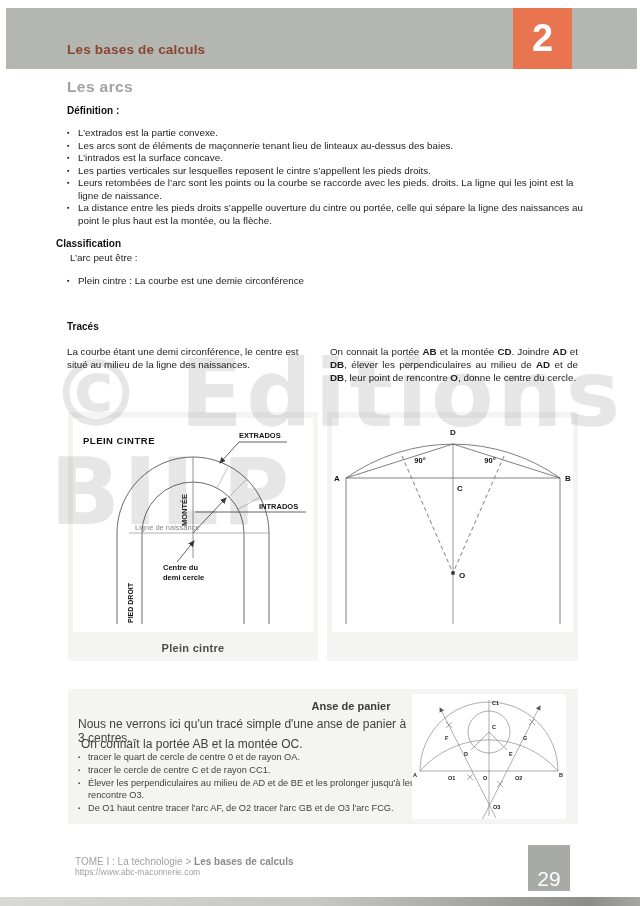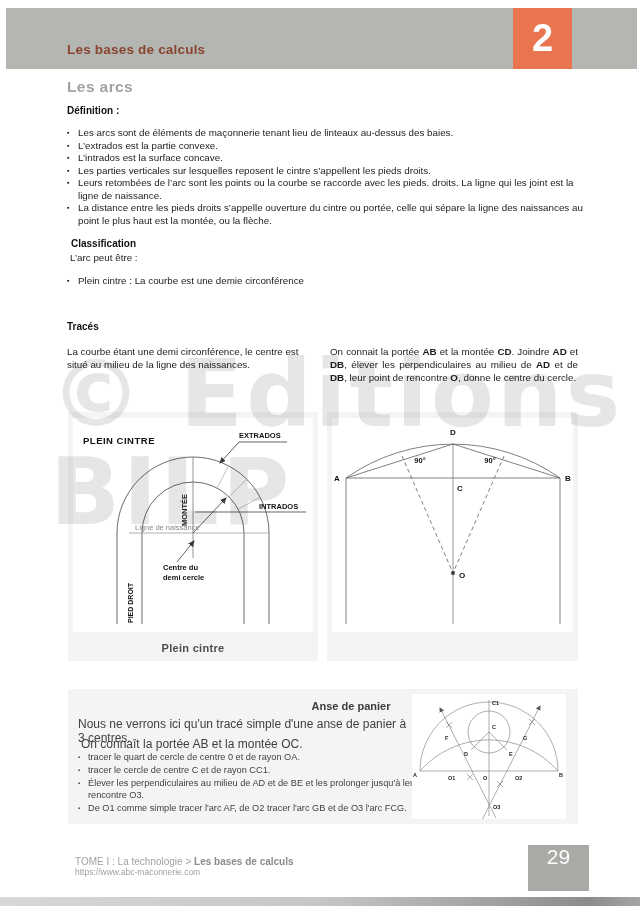--- a/index.html
+++ b/index.html
@@ -38,51 +38,51 @@
   ul.anse-list li:before{content:"▪";position:absolute;left:0;top:0;font-size:6px;line-height:12.8px;color:#3f3f3f;}
   .anse-fig{position:absolute;left:344px;top:5px;width:154px;height:125px;background:#ffffff;}
   
   .wm{position:absolute;left:50px;z-index:6;pointer-events:none;white-space:pre;
       font-family:"DejaVu Sans",sans-serif;font-weight:900;font-size:92px;line-height:96px;
       color:rgba(30,30,30,0.11);letter-spacing:3px;}
   
   .foot-bc{position:absolute;left:75px;top:856px;font-size:10px;color:#a1a19f;}
   .foot-bc b{color:#8b8b89;}
   .foot-url{position:absolute;left:75px;top:867px;font-size:8.5px;color:#a1a19f;}
-  .page-badge{position:absolute;left:528px;top:845px;width:61px;height:46px;background:#a8aaa6;
-        display:flex;align-items:flex-start;justify-content:center;}
+  .page-badge{position:absolute;left:528px;top:845px;width:42px;height:46px;background:#a8aaa6;
+        display:flex;align-items:flex-end;justify-content:center;}
   .page-badge span{color:#fdfdfd;font-size:21px;font-family:"Liberation Sans",sans-serif;}
   .bottom-strip{position:absolute;left:0;top:897px;width:640px;height:9px;
         background:linear-gradient(90deg,#d8d8d6 0%,#c6c6c4 50%,#a0a09e 78%,#8c8c8a 92%,#a5a5a3 100%);}
   svg text{font-family:"Liberation Sans",sans-serif;}
 </style>
 </head>
 <body>
 
 <div class="page">
 
   <div class="hdr-bar"></div>
   <div class="hdr-title">Les bases de calculs</div>
   <div class="chapter-badge">
     <span>2</span>
   </div>
 
   <div class="section-title">Les arcs</div>
 
   <div class="h-small" style="left:67px;top:105px;">Définition :</div>
   <ul class="blist body-text" style="left:67px;top:127px;width:522px;">
+    <li>L’extrados est la partie convexe.</li>
     <li>Les arcs sont de éléments de maçonnerie tenant lieu de linteaux au-dessus des baies.</li>
-    <li>L’extrados est la partie convexe.</li>
     <li>L’intrados est la surface concave.</li>
     <li>Les parties verticales sur lesquelles reposent le cintre s’appellent les pieds droits.</li>
     <li>Leurs retombées de l’arc sont les points ou la courbe se raccorde avec les pieds. droits. La ligne qui les joint est la ligne de naissance.</li>
     <li>La distance entre les pieds droits s’appelle ouverture du cintre ou portée, celle qui sépare la ligne des naissances au point le plus haut est la montée, ou la flèche.</li>
   </ul>
 
-  <div class="h-small" style="left:71px;top:238px;">Classification</div>
+  <div class="h-small" style="left:56px;top:238px;">Classification</div>
   <div class="intro-line" style="left:70px;top:252px;">L’arc peut être :</div>
   <ul class="blist body-text" style="left:67px;top:275px;width:430px;">
     <li>Plein cintre : La courbe est une demie circonférence</li>
   </ul>
 
   <div class="h-small" style="left:67px;top:321px;">Tracés</div>
   <div class="col" style="left:67px;top:345px;width:253px;">La courbe étant une demi circonférence, le centre est situé au milieu de la ligne des naissances.</div>
   <div class="col just" style="left:330px;top:345px;width:248px;"><span>On connait la portée </span><b>AB</b><span> et la montée </span><b>CD</b><span>. Joindre </span><b>AD</b><span> et </span><b>DB</b><span>, élever les perpendiculaires au milieu de </span><b>AD</b><span> et de </span><b>DB</b><span>, leur point de rencontre </span><b>O</b><span>, donne le centre du cercle.</span></div>
 
   <div class="panel" style="left:68px;top:412px;width:250px;height:249px;">
@@ -152,21 +152,21 @@
   </div>
 
   <div class="anse-box">
     <div class="anse-title">Anse de panier</div>
     <div class="anse-p" style="left:10px;top:28px;width:335px;">Nous ne verrons ici qu'un tracé simple d'une anse de panier à 3 centres.</div>
     <div class="anse-p" style="left:13px;top:48px;width:335px;">On connaît la portée AB et la montée OC.</div>
     <ul class="anse-list">
       <li>tracer le quart de cercle de centre 0 et de rayon OA.</li>
       <li>tracer le cercle de centre C et de rayon CC1.</li>
       <li>Élever les perpendiculaires au milieu de AD et de BE et les prolonger jusqu'à leur rencontre O3.</li>
-      <li>De O1 comme simple tracer l'arc AF, de O2 tracer l'arc GB et de O3 l'arc FCG.</li>
+      <li>De O1 haut centre tracer l'arc AF, de O2 tracer l'arc GB et de O3 l'arc FCG.</li>
     </ul>
     <div class="anse-fig">
       <svg width="154" height="125" viewBox="0 0 154 125">
         <defs>
           <marker id="ah3" markerWidth="6" markerHeight="6" refX="4.2" refY="2.5" orient="auto" markerUnits="userSpaceOnUse">
             <path d="M0,0 L5,2.5 L0,5 z" fill="#555"></path>
           </marker>
         </defs>
         <g fill="none" stroke="#777" stroke-width="0.6">
           <path d="M8,77 H146"></path>

